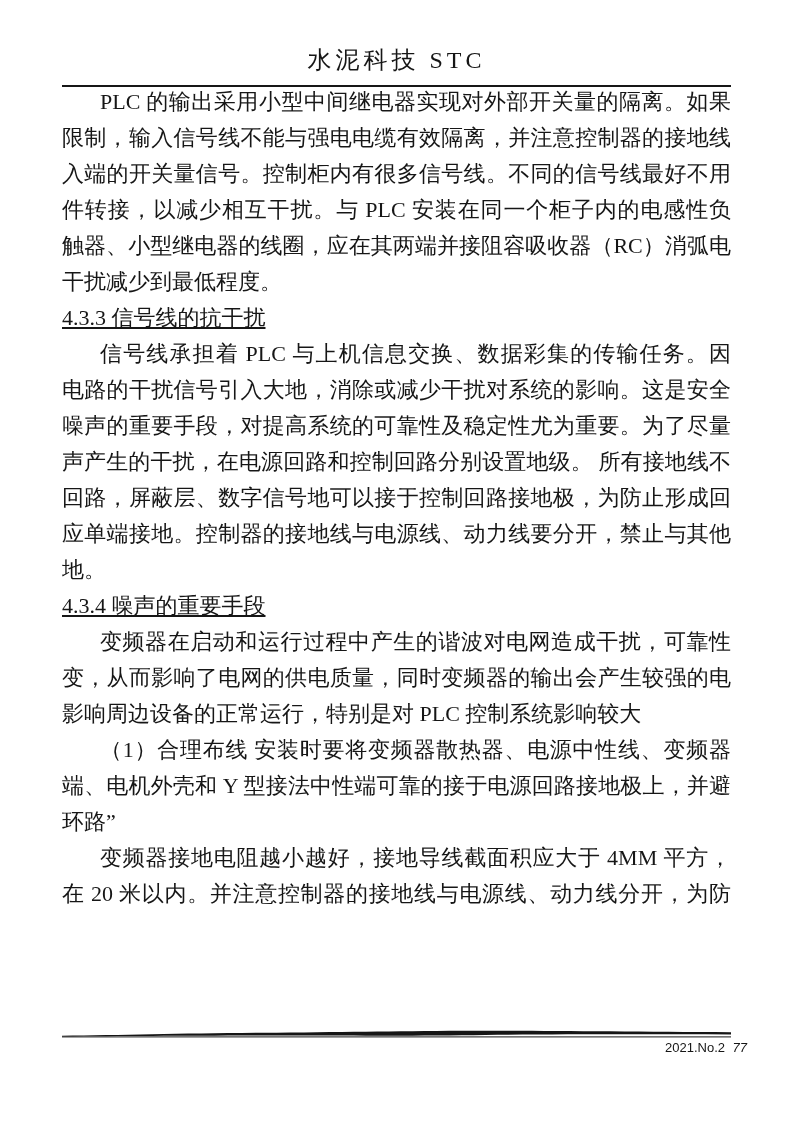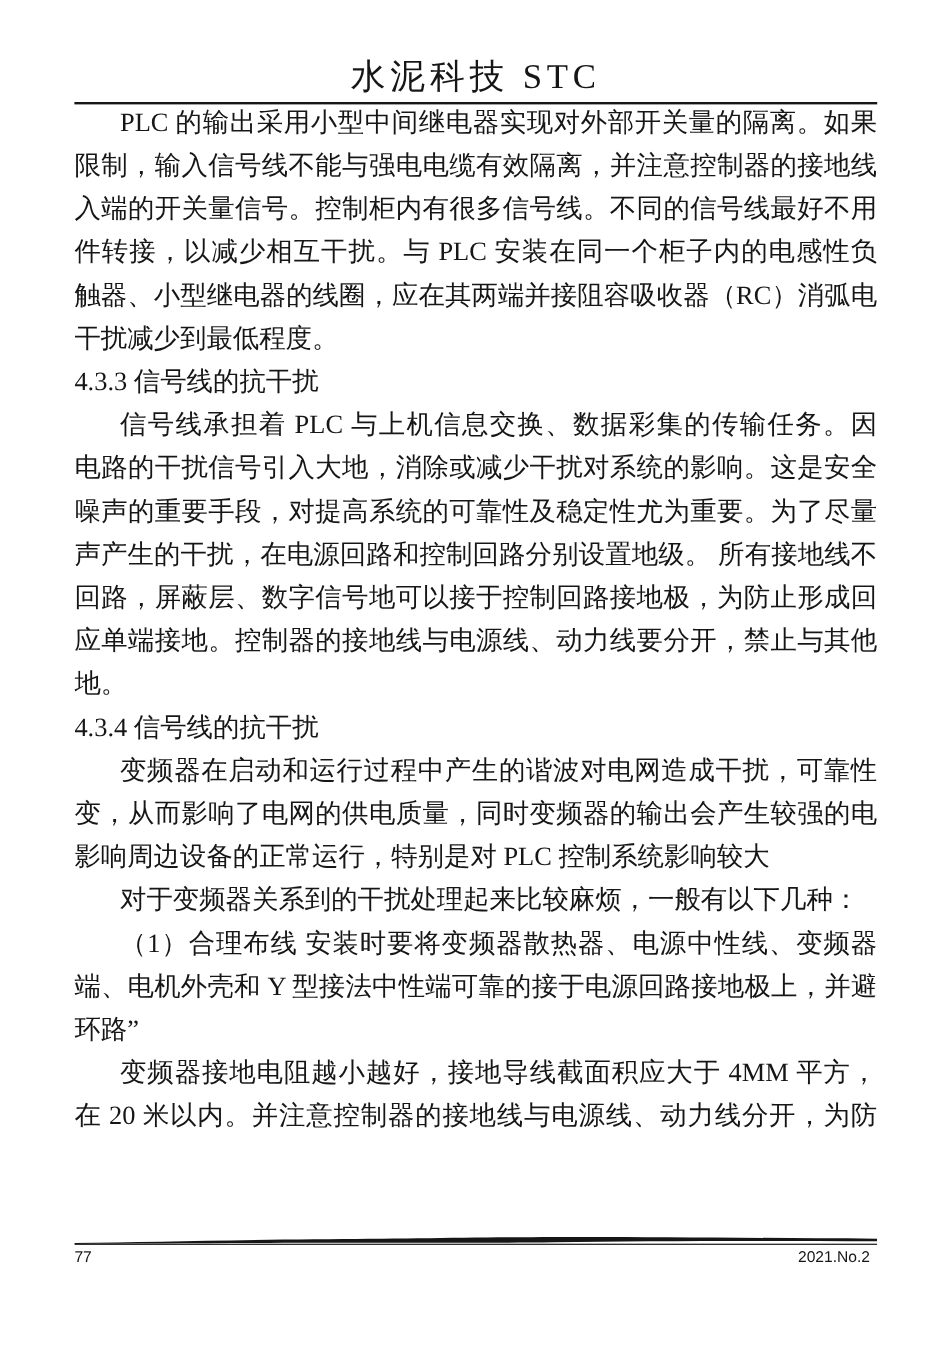--- a/index.html
+++ b/index.html
@@ -16,21 +16,21 @@
     color: #161616;
   }
   
   .header-title {
     position: absolute;
     top: 44px;
     left: 62px;
     width: 669px;
     text-align: center;
     font-family: "Liberation Serif", "DejaVu Serif", serif;
-    font-size: 29px;
+    font-size: 24px;
     letter-spacing: 4px;
     color: #161616;
     white-space: nowrap;
   }
   .header-rule {
     position: absolute;
     top: 85px;
     left: 62px;
     width: 669px;
     height: 2px;
@@ -55,43 +55,45 @@
   .doc-body .line.stretch {
     white-space: normal;
     text-align: justify;
     text-align-last: justify;
   }
   .doc-body .line.indent {
     text-indent: 38px;
   }
   .doc-body .line.heading {
     text-indent: 0;
+    text-decoration: underline;
   }
   
   .footer-ornament {
     position: absolute;
     top: 1029px;
     left: 62px;
     width: 669px;
     height: 10px;
   }
   .footer-text {
     position: absolute;
     top: 1040px;
     left: 62px;
     width: 669px;
     font-family: "Liberation Sans", "DejaVu Sans", sans-serif;
     font-size: 13px;
     color: #161616;
   }
   .page-number {
     position: absolute;
-    left: 0;
+    left: 16px;
     width: 100%;
-    text-align: left;
+    text-align: right;
+    font-style: italic;
   }
   .issue-label {
     position: absolute;
     right: 6px;
     text-align: left;
   }
 </style>
 </head>
 <body>
 
@@ -109,25 +111,24 @@
       <div class="line stretch">触器、小型继电器的线圈，应在其两端并接阻容吸收器（RC）消弧电路，使柜内</div>
       <div class="line">干扰减少到最低程度。</div>
       <div class="line heading">4.3.3 信号线的抗干扰</div>
       <div class="line indent stretch">信号线承担着 PLC 与上机信息交换、数据彩集的传输任务。因此，传输质量</div>
       <div class="line stretch">电路的干扰信号引入大地，消除或减少干扰对系统的影响。这是安全保护和抑制</div>
       <div class="line stretch">噪声的重要手段，对提高系统的可靠性及稳定性尤为重要。为了尽量减少电磁噪</div>
       <div class="line stretch">声产生的干扰，在电源回路和控制回路分别设置地级。 所有接地线不可形成接地</div>
       <div class="line stretch">回路，屏蔽层、数字信号地可以接于控制回路接地极，为防止形成回路，屏蔽层</div>
       <div class="line stretch">应单端接地。控制器的接地线与电源线、动力线要分开，禁止与其他设备串联接</div>
       <div class="line">地。</div>
-      <div class="line heading">4.3.4 信号线的抗干扰</div>
+      <div class="line heading">4.3.4 噪声的重要手段</div>
       <div class="line indent stretch">变频器在启动和运行过程中产生的谐波对电网造成干扰，可靠性和稳定性</div>
       <div class="line stretch">变，从而影响了电网的供电质量，同时变频器的输出会产生较强的电磁辐射干扰，</div>
       <div class="line">影响周边设备的正常运行，特别是对 PLC 控制系统影响较大</div>
-      <div class="line indent">对于变频器关系到的干扰处理起来比较麻烦，一般有以下几种：</div>
       <div class="line indent stretch">（1）合理布线 安装时要将变频器散热器、电源中性线、变频器外壳和中性</div>
       <div class="line stretch">端、电机外壳和 Y 型接法中性端可靠的接于电源回路接地极上，并避免形成“地</div>
       <div class="line">环路”</div>
       <div class="line indent stretch">变频器接地电阻越小越好，接地导线截面积应大于 4MM 平方，长度最好控制</div>
       <div class="line stretch">在 20 米以内。并注意控制器的接地线与电源线、动力线分开，为防止对信号的干</div>
     </div>
 
   <svg class="footer-ornament" viewBox="0 0 669 10" preserveAspectRatio="none">
     <path d="M0,6.8 C60,6.2 120,4.4 200,3.8 C280,3.2 330,2.2 400,1.8 C470,1.5 560,2.6 669,3.2
              L669,5.4 C560,5.0 470,5.2 400,6.2 C330,7.0 280,6.6 200,6.6 C120,6.8 60,7.2 0,7.6 Z" fill="#161616"></path>

